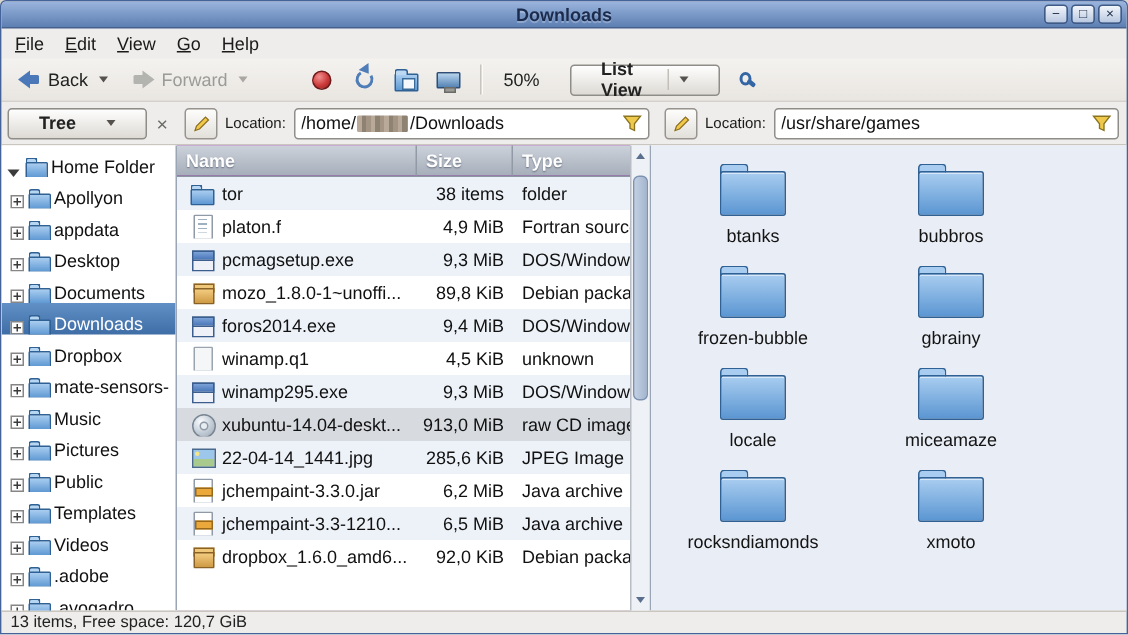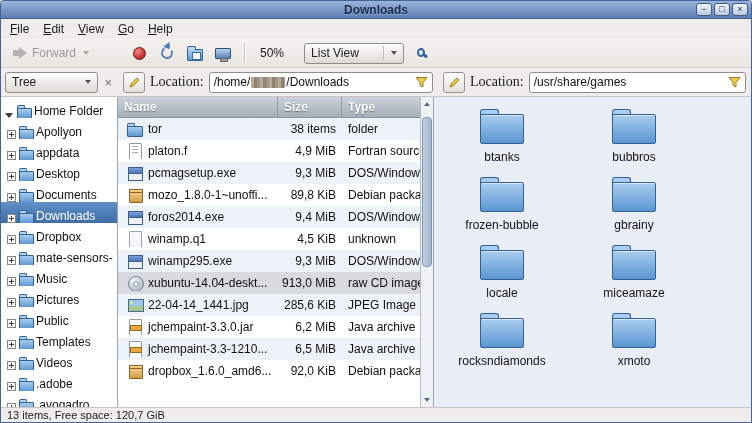--- a/index.html
+++ b/index.html
@@ -70,39 +70,39 @@
   .tb-home::before { content: ''; position: absolute; top: -4px; left: -1px; width: 7px; height: 3px;
     background: #bcd8f2; border: 1px solid #2f6194; border-bottom: none; border-radius: 2px 2px 0 0; }
   .tb-home::after { content: ''; position: absolute; left: 4px; top: 2px; width: 7px; height: 6px;
     background: #f4f8fc; border: 1px solid #3a6a9a; }
   .tb-desktop { position: relative; width: 16px; height: 11px;
     background: linear-gradient(#b8d4ee, #5584b4); border: 1px solid #2c4e78; border-radius: 1px; }
   .tb-desktop::after { content: ''; position: absolute; left: 4px; bottom: -4px; width: 6px; height: 2px;
     background: #9a9a96; border: 1px solid #6a6a66; }
   .vsep { width: 2px; height: 20px; border-left: 1px solid #c8c4be; border-right: 1px solid #fbfaf8; margin: 0 6px; flex: none; }
   .zoom { font-size: 12px; color: #222; margin: 0 14px 0 6px; }
-  .combo { display: flex; align-items: center; height: 21px; padding: 0 6px; gap: 5px;
+  .combo { display: flex; align-items: center; height: 21px; padding: 0 20px; gap: 5px;
     background: linear-gradient(#fefefe, #dddad4); border: 1px solid #8f8d88; border-radius: 3px;
-    font-size: 12px; color: #222; }
+    font-size: 12px; color: #222; font-weight: bold; }
   .combo .spacer { flex: 1; }
   .combo .csep { width: 1px; height: 14px; background: #c2bfb9; }
   .viewcombo { width: 100px; margin-left: 4px; }
   .mag { width: 9px; height: 9px; border: 2px solid #3465a4; border-radius: 50%; position: relative; margin: 0 4px 2px 8px; }
   .mag::after { content: ''; position: absolute; width: 6px; height: 2.5px; background: #3465a4;
     right: -5px; bottom: -2px; transform: rotate(40deg); border-radius: 1px; }
   
   .locrow { height: 29px; flex: none; display: flex; align-items: center; background: #eeedeb; border-bottom: 1px solid #c9c6c0; }
   .segtree { width: 117px; flex: none; display: flex; align-items: center; gap: 4px; padding: 0 4px; }
   .treecombo { flex: 1; height: 21px; }
   .closex { color: #6a6a66; font-size: 13px; line-height: 13px; padding: 0 2px; }
   .segleft { width: 320px; flex: none; display: flex; align-items: center; gap: 5px; padding: 0 5px; }
   .segright { flex: 1; display: flex; align-items: center; gap: 5px; padding: 0 5px; }
   .editbtn { width: 22px; height: 21px; flex: none; display: flex; align-items: center; justify-content: center;
     background: linear-gradient(#fdfdfc, #e3e0da); border: 1px solid #979490; border-radius: 3px; }
-  .loclabel { font-size: 14px; color: #1a1a1a; white-space: nowrap; font-family: Liberation Serif, serif; }
+  .loclabel { font-size: 10px; color: #1a1a1a; white-space: nowrap; }
   .entry { flex: 1; height: 21px; background: #fff; border: 1px solid #8f8d88; border-radius: 3px;
     display: flex; align-items: center; padding: 0 4px; font-size: 12px; color: #111; gap: 4px; min-width: 0; }
   .entry .ptext { flex: 1; white-space: nowrap; overflow: hidden; display: flex; align-items: center; }
   .censor { display: inline-block; width: 34px; height: 11px; margin: 0 1px; border-radius: 1px;
     background: repeating-linear-gradient(90deg, #b9a998 0 3px, #8e8273 3px 6px, #a39484 6px 9px); }
   
   .main { flex: 1; display: flex; min-height: 0; background: #fff; }
   .treepane { width: 117px; flex: none; border-right: 1px solid #9aa5b5; background: #fff; overflow: hidden; }
   .titem { height: 21px; display: flex; align-items: flex-end; gap: 3px; padding-left: 5px;
     font-size: 12px; color: #111; white-space: nowrap; overflow: hidden; }
@@ -211,20 +211,25 @@
 
   <div class="menubar">
     <span class="mitem">File</span>
     <span class="mitem">Edit</span>
     <span class="mitem">View</span>
     <span class="mitem">Go</span>
     <span class="mitem">Help</span>
   </div>
 
   <div class="toolbar">
+    <button class="tbbtn">
+      <span class="arr back"></span>
+      <span>Back</span>
+      <span class="chev"></span>
+    </button>
     <button class="tbbtn disabled">
       <span class="arr fwd"></span>
       <span>Forward</span>
       <span class="chev"></span>
     </button>
     <span class="tbgap"></span>
     <button class="icbtn">
         <span class="tb-stop"></span>
       </button>
     <button class="icbtn">

